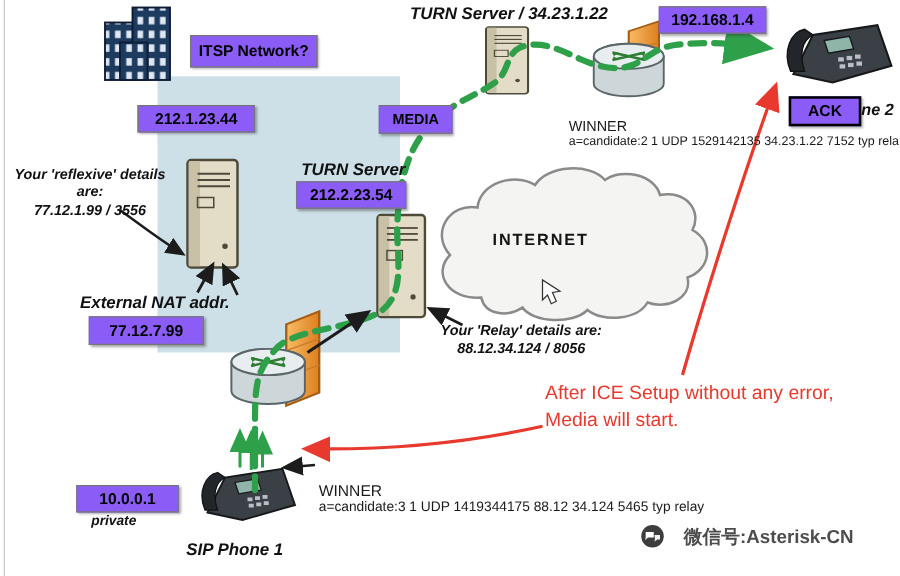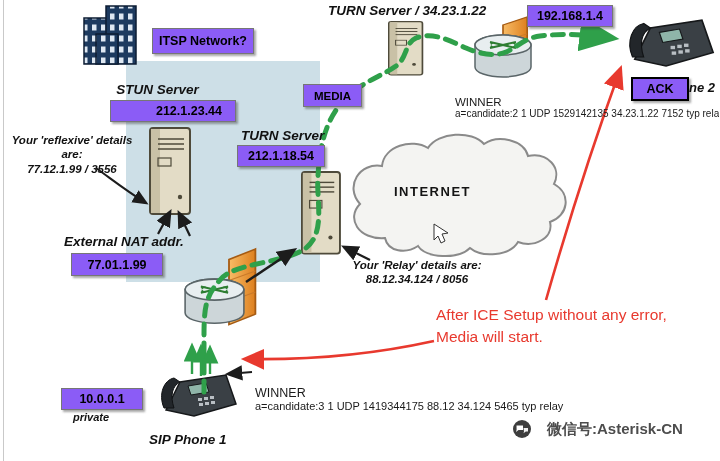--- a/index.html
+++ b/index.html
@@ -138,54 +138,54 @@
       <path d="M546 300 C566 230 596 136 620 70" stroke-width="2.6" marker-end="url(#mR)"></path>
       <path d="M434 341 C366 356 300 360 246 359" stroke-width="2.6" marker-end="url(#mR)"></path>
     </g>
   </svg>
 
   <div class="abs label-box" style="left:152px;top:28px;width:100px;height:24px;">
     <span>ITSP Network?</span>
   </div>
 
   <div class="abs ital" style="left:105px;top:82px;width:105px;text-align:center;font-size:13.5px;">STUN Server</div>
-  <div class="abs label-box" style="left:110px;top:100px;width:92px;height:20px;padding-left:32px;">
+  <div class="abs label-box" style="left:110px;top:84px;width:92px;height:20px;">
     <span>212.1.23.44</span>
   </div>
 
   <div class="abs ital nowrap" style="left:328px;top:3px;font-size:13.5px;">TURN Server / 34.23.1.22</div>
 
   <div class="abs label-box" style="left:527px;top:5px;width:84px;height:20px;">
     <span>192.168.1.4</span>
   </div>
 
   <div class="abs label-box" style="left:631px;top:77px;width:54px;height:20px;border:2px solid #000;">
     <span>ACK</span>
   </div>
   <div class="abs ital nowrap" style="left:689px;top:80px;font-size:13px;">ne 2</div>
 
   <div class="abs label-box" style="left:303px;top:84px;width:57px;height:21px;font-size:11.5px;">
     <span>MEDIA</span>
   </div>
 
   <div class="abs ital nowrap" style="left:241px;top:128px;font-size:13.5px;">TURN Server</div>
   <div class="abs label-box" style="left:237px;top:145px;width:86px;height:20px;">
-    <span>212.1.18.54</span>
+    <span>212.2.23.54</span>
   </div>
 
   <div class="abs internet-word" style="left:394px;top:184px;">INTERNET</div>
 
   <div class="abs ital ann" style="left:2px;top:133px;width:140px;text-align:center;">
     <div>Your 'reflexive' details are:</div>
     <div>77.12.1.99 / 3556</div>
   </div>
 
   <div class="abs ital nowrap" style="left:64px;top:234px;font-size:13.5px;">External NAT addr.</div>
   <div class="abs label-box" style="left:71px;top:253px;width:90px;height:21px;">
-    <span>77.01.1.99</span>
+    <span>77.12.7.99</span>
   </div>
 
   <div class="abs ital ann" style="left:342px;top:258px;width:150px;text-align:center;">
     <div>Your 'Relay' details are:</div>
     <div>88.12.34.124 / 8056</div>
   </div>
 
   <div class="abs" style="left:455px;top:96px;width:264px;overflow:hidden;">
     <div class="winner-label">WINNER</div>
     <div class="winner-cand nowrap">a=candidate:2 1 UDP 1529142135 34.23.1.22 7152 typ relay</div>

